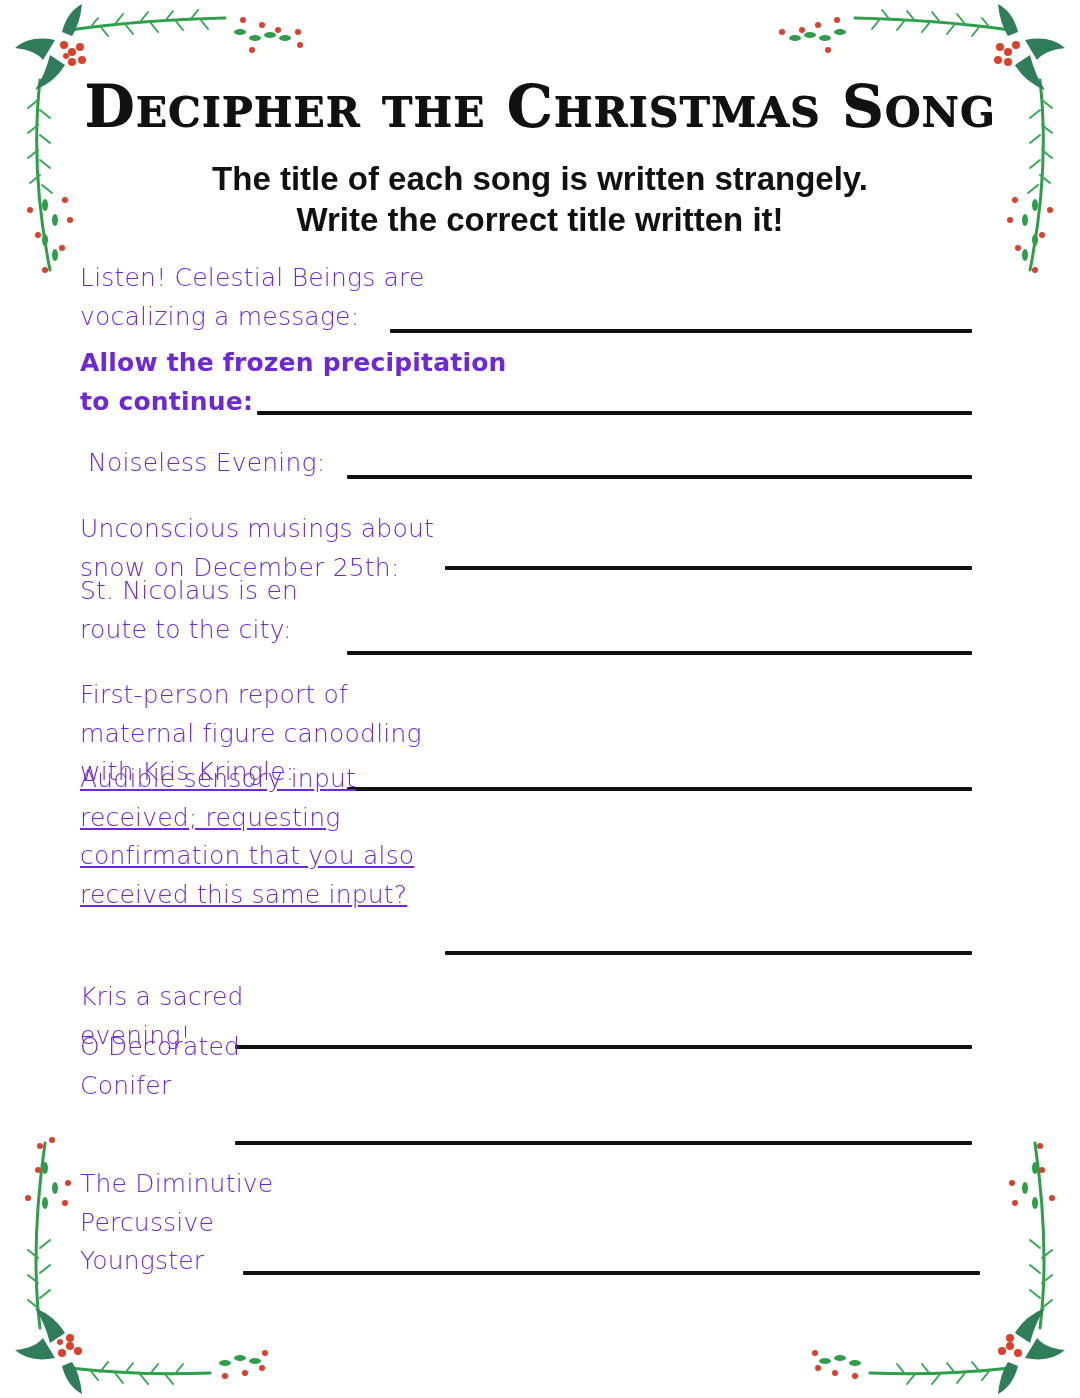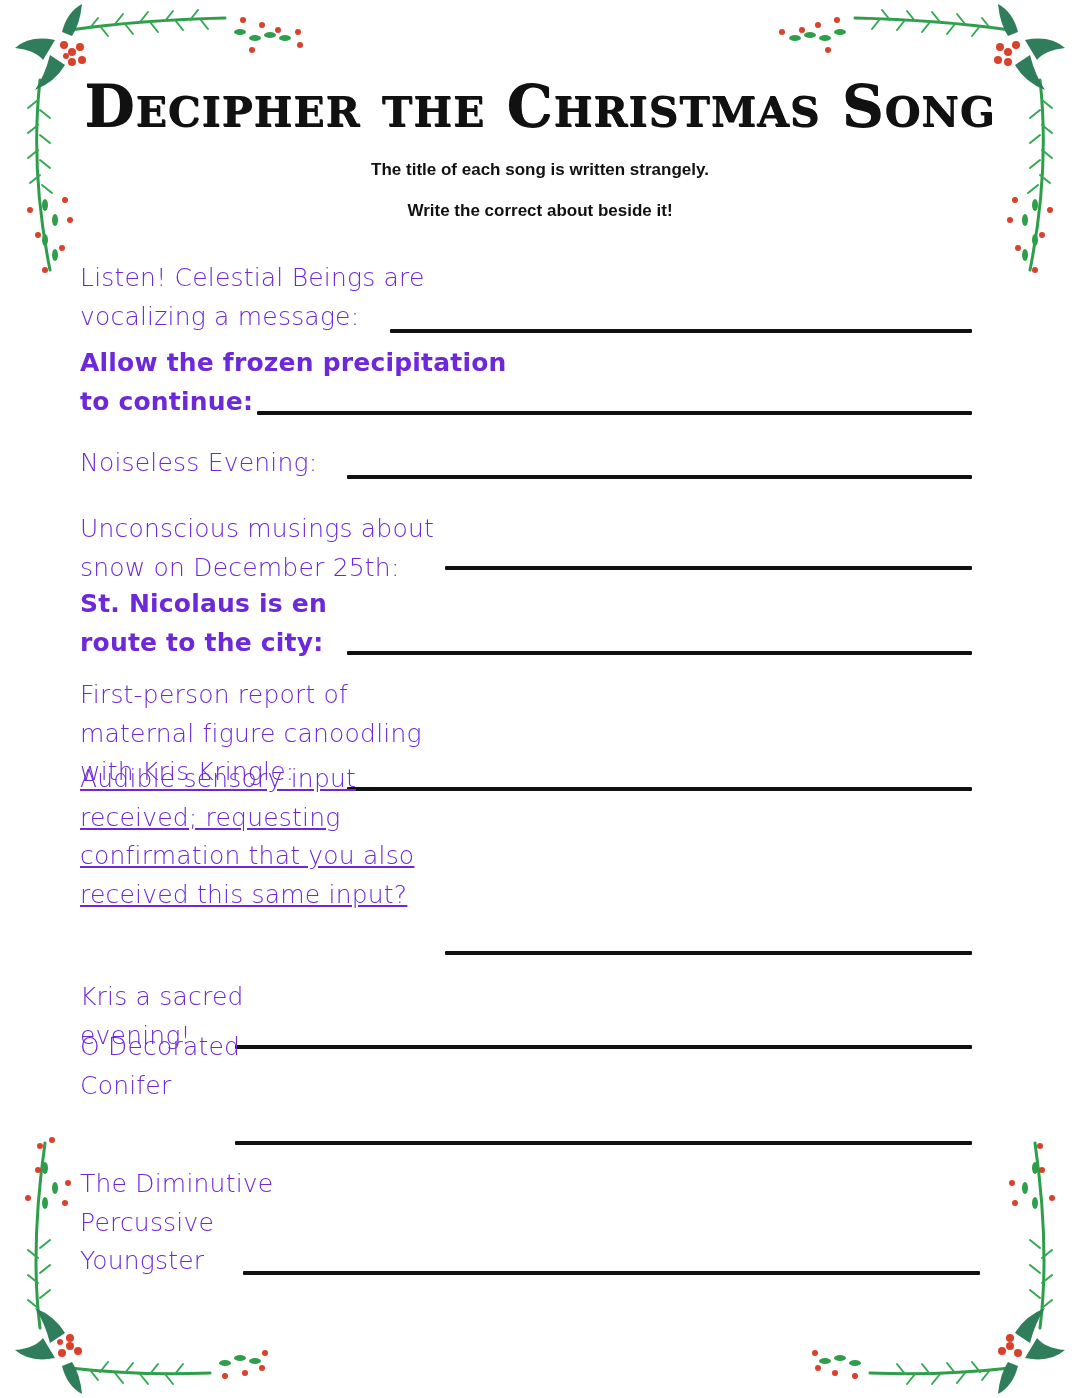--- a/index.html
+++ b/index.html
@@ -9,21 +9,21 @@
     font-family: "DejaVu Sans", sans-serif;
   }
   .title {
     position: absolute; left: 0; width: 1080px; top: 72px; text-align: center;
     font-family: "DejaVu Serif", serif; font-weight: bold; font-size: 58px;
     letter-spacing: 1px; font-variant: small-caps; color: #111;
     text-shadow: 0.6px 0.6px 0 #111;
   }
   .subtitle {
     position: absolute; left: 0; width: 1080px; text-align: center;
-    font-family: "Liberation Sans", sans-serif; font-weight: bold; font-size: 17px; color: #111;
+    font-family: "Liberation Sans", sans-serif; font-weight: bold; font-size: 33px; color: #111;
   }
   .q-text {
     position: absolute; left: 80px;
     font-family: "DejaVu Sans", sans-serif; font-size: 25px; line-height: 38.5px;
     color: #6d28d9; white-space: pre-line; font-weight: 300; letter-spacing: 0.2px;
   }
   .answer-line {
     position: absolute; height: 4px; background: #111; border-radius: 1px;
   }
   .deco { position: absolute; }
@@ -204,35 +204,35 @@
           <circle cx="65" cy="195" r="3"></circle>
           <circle cx="68" cy="215" r="3"></circle>
           <circle cx="38" cy="228" r="3"></circle>
           <circle cx="40" cy="252" r="3"></circle>
       </g>
     </g>
   </svg>
 
   <h1 class="title" style="margin:0">Decipher the Christmas Song</h1>
   <div class="subtitle" style="top:160px">The title of each song is written strangely.</div>
-  <div class="subtitle" style="top:201px">Write the correct about beside it!</div>
+  <div class="subtitle" style="top:201px">Write the correct title written it!</div>
 
   <div id="questions">
       <div class="q-text" style="top: 259px;">Listen! Celestial Beings are
 vocalizing a message:</div>
       <div class="answer-line" style="left: 390px; width: 582px; top: 329px;"></div>
       <div class="q-text" style="top: 344px; font-weight: bold;">Allow the frozen precipitation
 to continue:</div>
       <div class="answer-line" style="left: 257px; width: 715px; top: 411px;"></div>
-      <div class="q-text" style="top: 444px;">Noiseless Evening:</div>
+      <div class="q-text" style="top: 444px; margin-left: 8px;">Noiseless Evening:</div>
       <div class="answer-line" style="left: 347px; width: 625px; top: 475px;"></div>
       <div class="q-text" style="top: 510px;">Unconscious musings about
 snow on December 25th:</div>
       <div class="answer-line" style="left: 445px; width: 527px; top: 566px;"></div>
-      <div class="q-text" style="top: 585px; font-weight: bold;">St. Nicolaus is en
+      <div class="q-text" style="top: 572px;">St. Nicolaus is en
 route to the city:</div>
       <div class="answer-line" style="left: 347px; width: 625px; top: 651px;"></div>
       <div class="q-text" style="top: 676px;">First-person report of
 maternal figure canoodling
 with Kris Kringle:</div>
       <div class="answer-line" style="left: 347px; width: 625px; top: 787px;"></div>
       <div class="q-text" style="top: 760px; text-decoration: underline;">Audible sensory input
 received; requesting
 confirmation that you also
 received this same input?</div>

